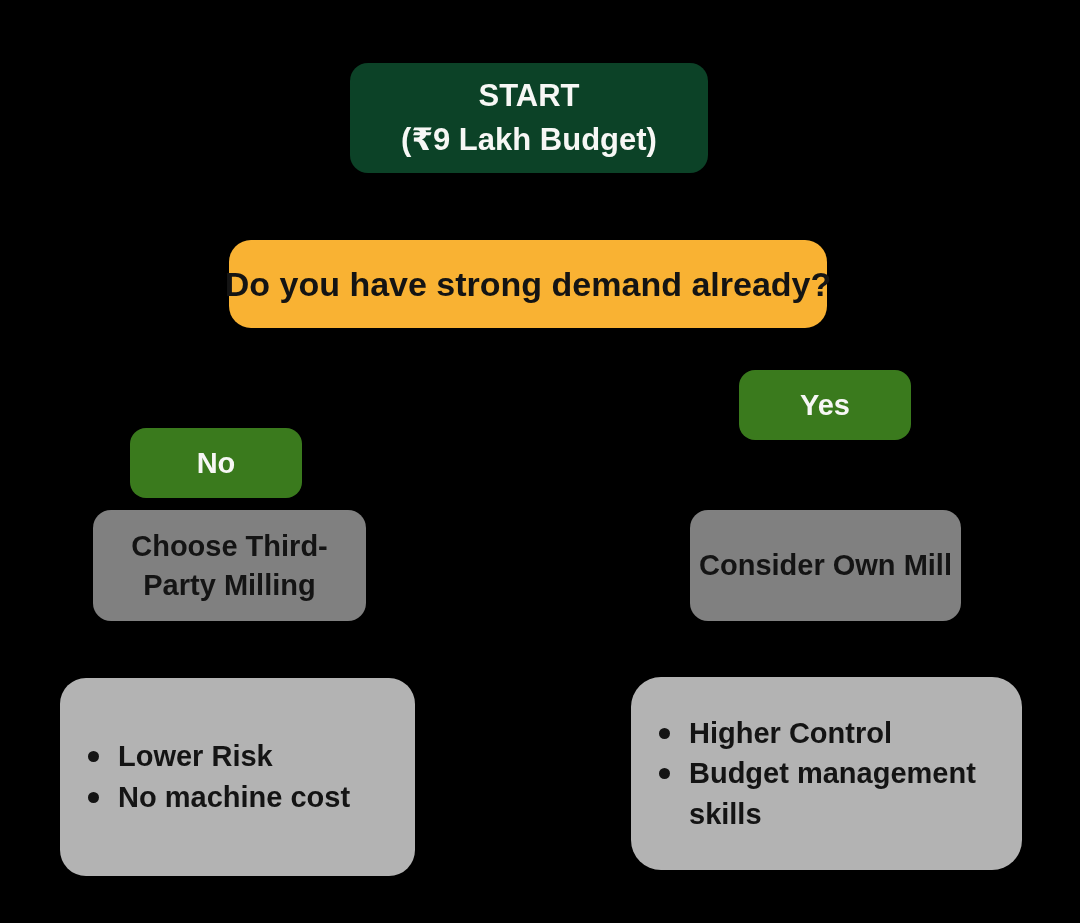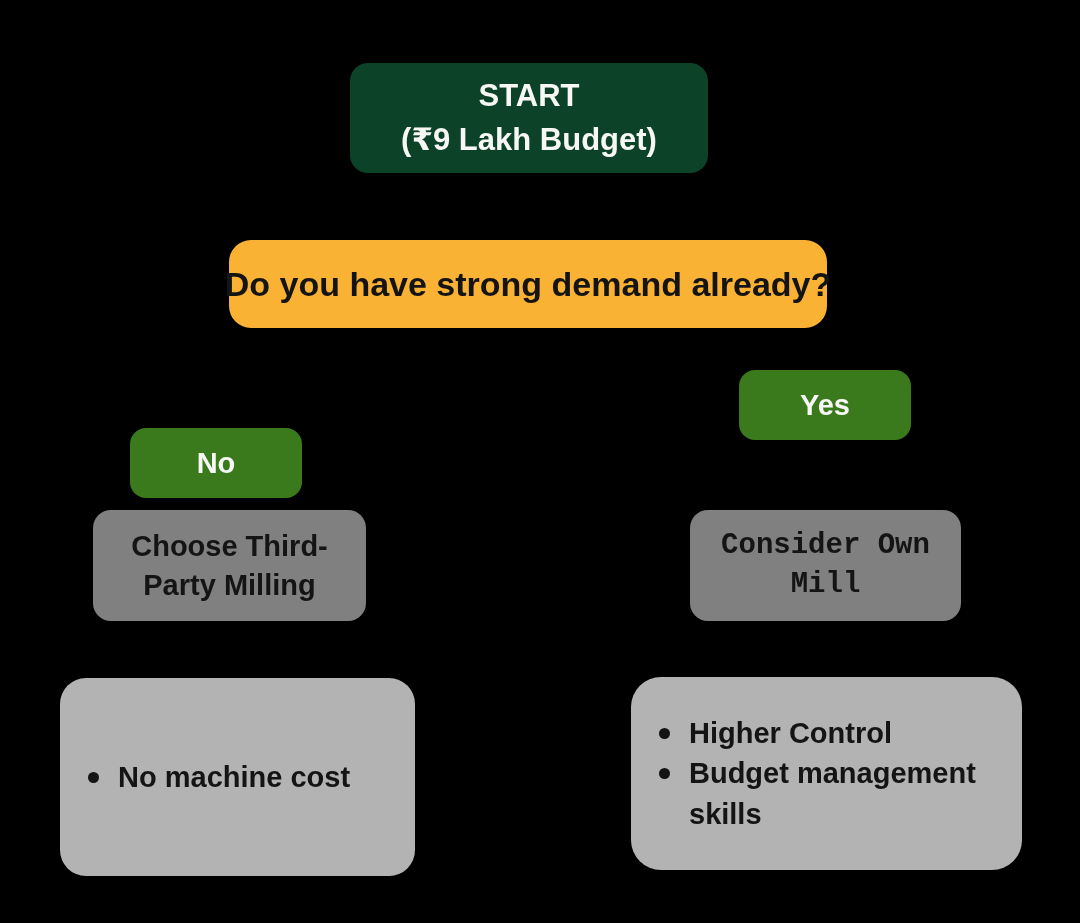--- a/index.html
+++ b/index.html
@@ -55,21 +55,21 @@
   .action-node {
     width: 273px; height: 111px;
     background: var(--action-box, #808080);
     border-radius: 18px;
     color: var(--dark-text, #111);
     font-size: 29px;
     line-height: 1.32;
     padding: 4px 8px;
   }
   .action-left  { left: 93px;  top: 510px; }
-  .action-right { left: 690px; top: 510px; width: 271px; font-family: Liberation Mono, monospace; }
+  .action-right { left: 690px; top: 510px; width: 271px; }
   .detail-node {
     background: var(--detail-box, #b3b3b3);
     border-radius: 26px;
     color: var(--dark-text, #111);
     font-size: 29px;
     align-items: flex-start;
     justify-content: center;
     text-align: left;
     padding: 10px 10px 10px 24px;
   }
@@ -114,20 +114,21 @@
   <div class="node branch-node branch-no">No</div>
 
   <div class="node branch-node branch-yes">Yes</div>
 
   <div class="node action-node action-left">Choose Third-Party Milling</div>
 
   <div class="node action-node action-right">Consider Own Mill</div>
 
   <div class="node detail-node detail-left">
     <ul>
+      <li>Lower Risk</li>
       <li>No machine cost</li>
     </ul>
   </div>
 
   <div class="node detail-node detail-right">
     <ul>
       <li>Higher Control</li>
       <li>Budget management skills</li>
     </ul>
   </div>

